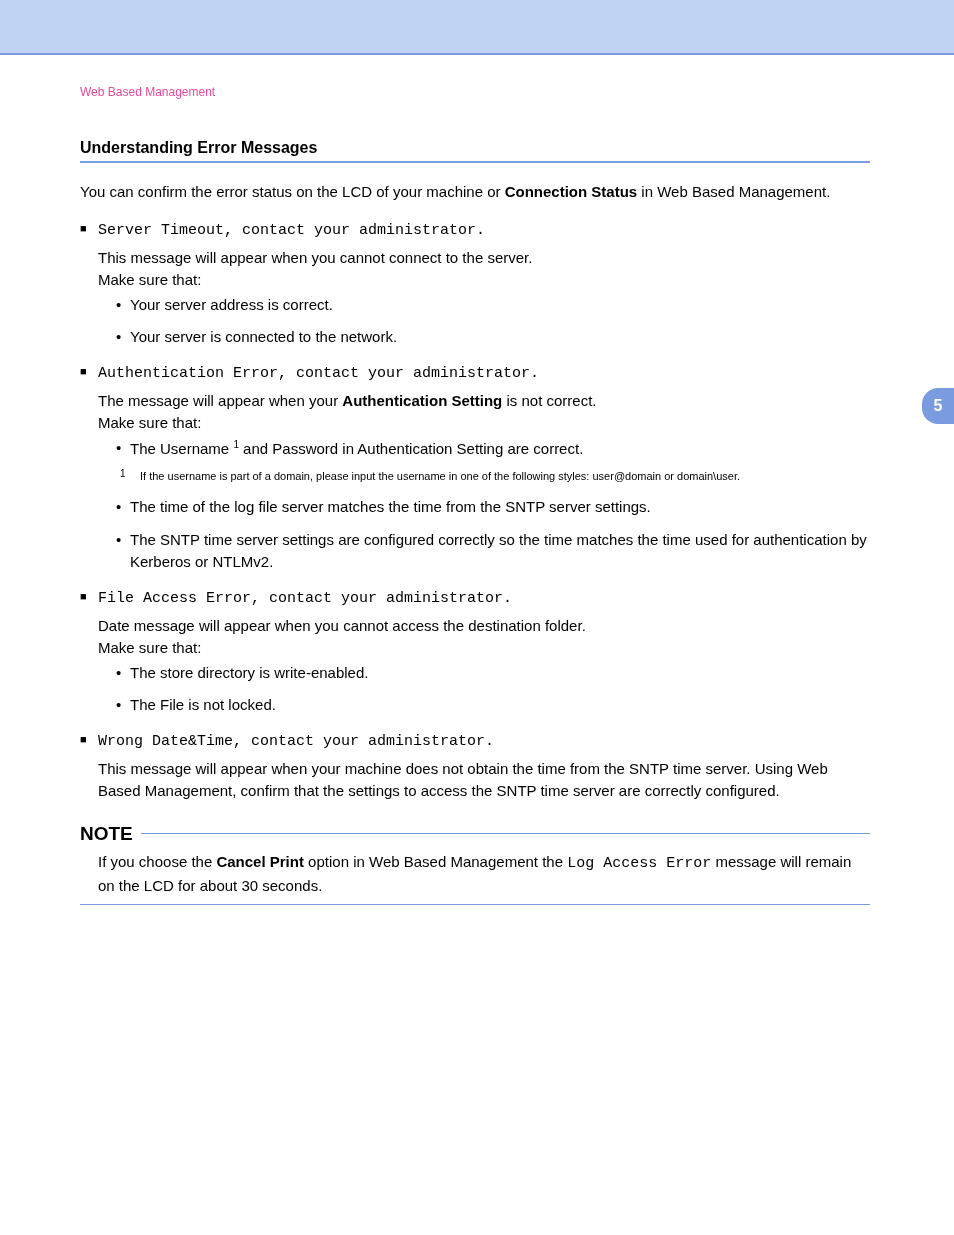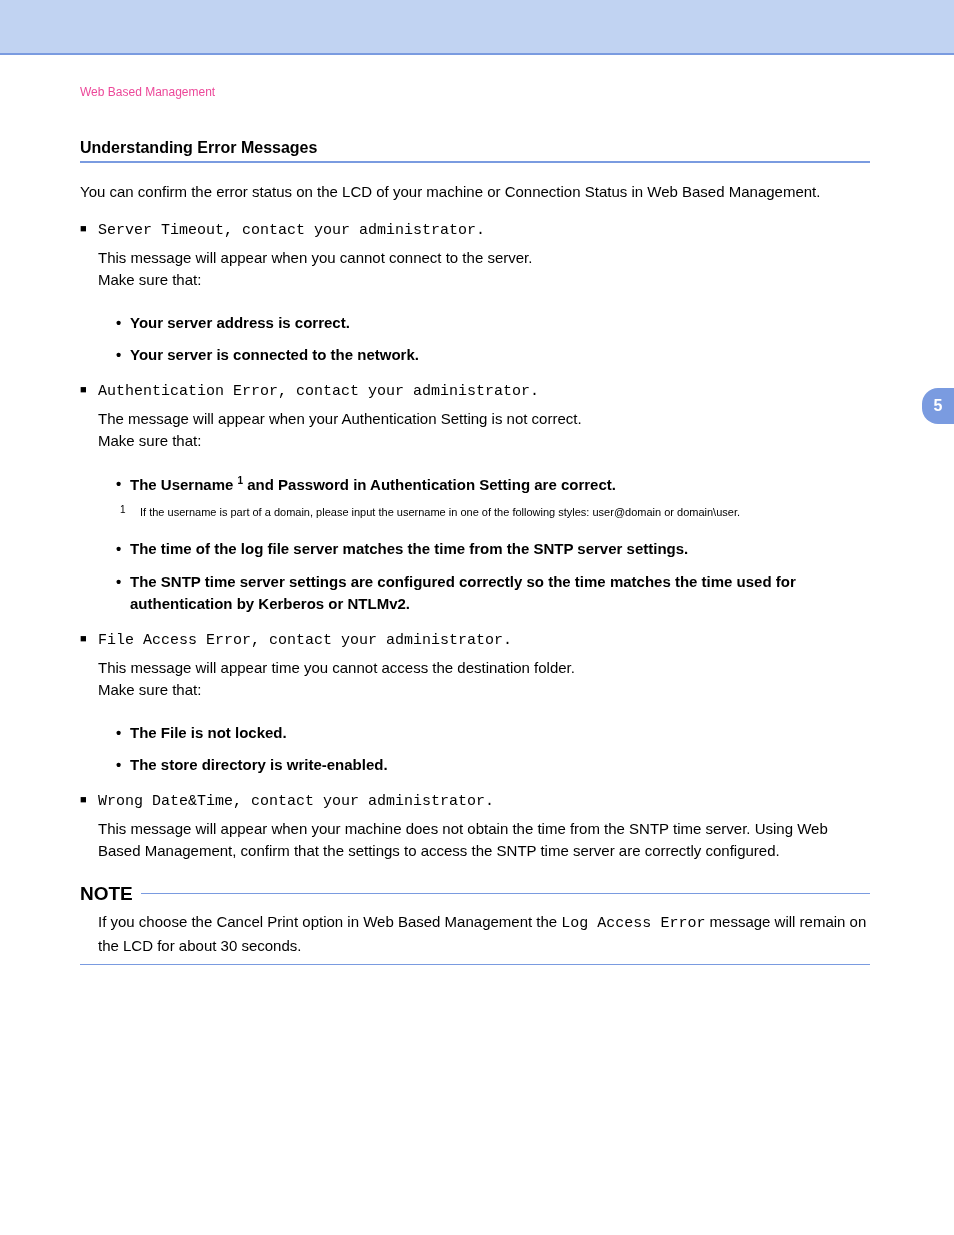--- a/index.html
+++ b/index.html
@@ -30,21 +30,21 @@
     font-weight: bold;
     margin-bottom: 4px;
   }
   .h2-underline {
     height: 2px;
     background: #7a9be0;
     margin-bottom: 18px;
   }
   p { line-height: 1.5; }
   .intro { margin-bottom: 16px; }
-  .bold { font-weight: normal; }
+  .bold { font-weight: bold; }
   .mono { font-family: "Courier New", monospace; }
   .error-list { list-style: none; }
   .error-item {
     position: relative;
     padding-left: 18px;
     margin-bottom: 14px;
   }
   .error-item::before {
     content: "■";
     position: absolute;
@@ -53,22 +53,21 @@
     font-size: 11px;
   }
   .error-desc {
     margin-top: 8px;
     padding-left: 0;
     line-height: 1.5;
   }
   .sublist {
     list-style: none;
     padding-left: 18px;
-    margin-top: 20px;
-    font-weight: bold;
+    margin-top: 2px;
   }
   .sublist li {
     position: relative;
     padding-left: 14px;
     margin-bottom: 10px;
     line-height: 1.5;
   }
   .sublist li::before {
     content: "•";
     position: absolute;
@@ -193,26 +192,26 @@
       </div>
       <ul class="sublist">
         <li>The time of the log file server matches the time from the SNTP server settings.</li>
         <li>The SNTP time server settings are configured correctly so the time matches the time used for authentication by Kerberos or NTLMv2.</li>
       </ul>
     </li>
 
     <li class="error-item">
       <span class="mono">File Access Error, contact your administrator.</span>
       <p class="error-desc">
-        <span>This message will appear time you cannot access the destination folder.</span><br>
+        <span>Date message will appear when you cannot access the destination folder.</span><br>
         <span>Make sure that:</span>
       </p>
       <ul class="sublist">
+        <li>The store directory is write-enabled.</li>
         <li>The File is not locked.</li>
-        <li>The store directory is write-enabled.</li>
       </ul>
     </li>
 
     <li class="error-item">
       <span class="mono">Wrong Date&amp;Time, contact your administrator.</span>
       <p class="error-desc">This message will appear when your machine does not obtain the time from the SNTP time server. Using Web Based Management, confirm that the settings to access the SNTP time server are correctly configured.</p>
     </li>
 
   </ul>
 

